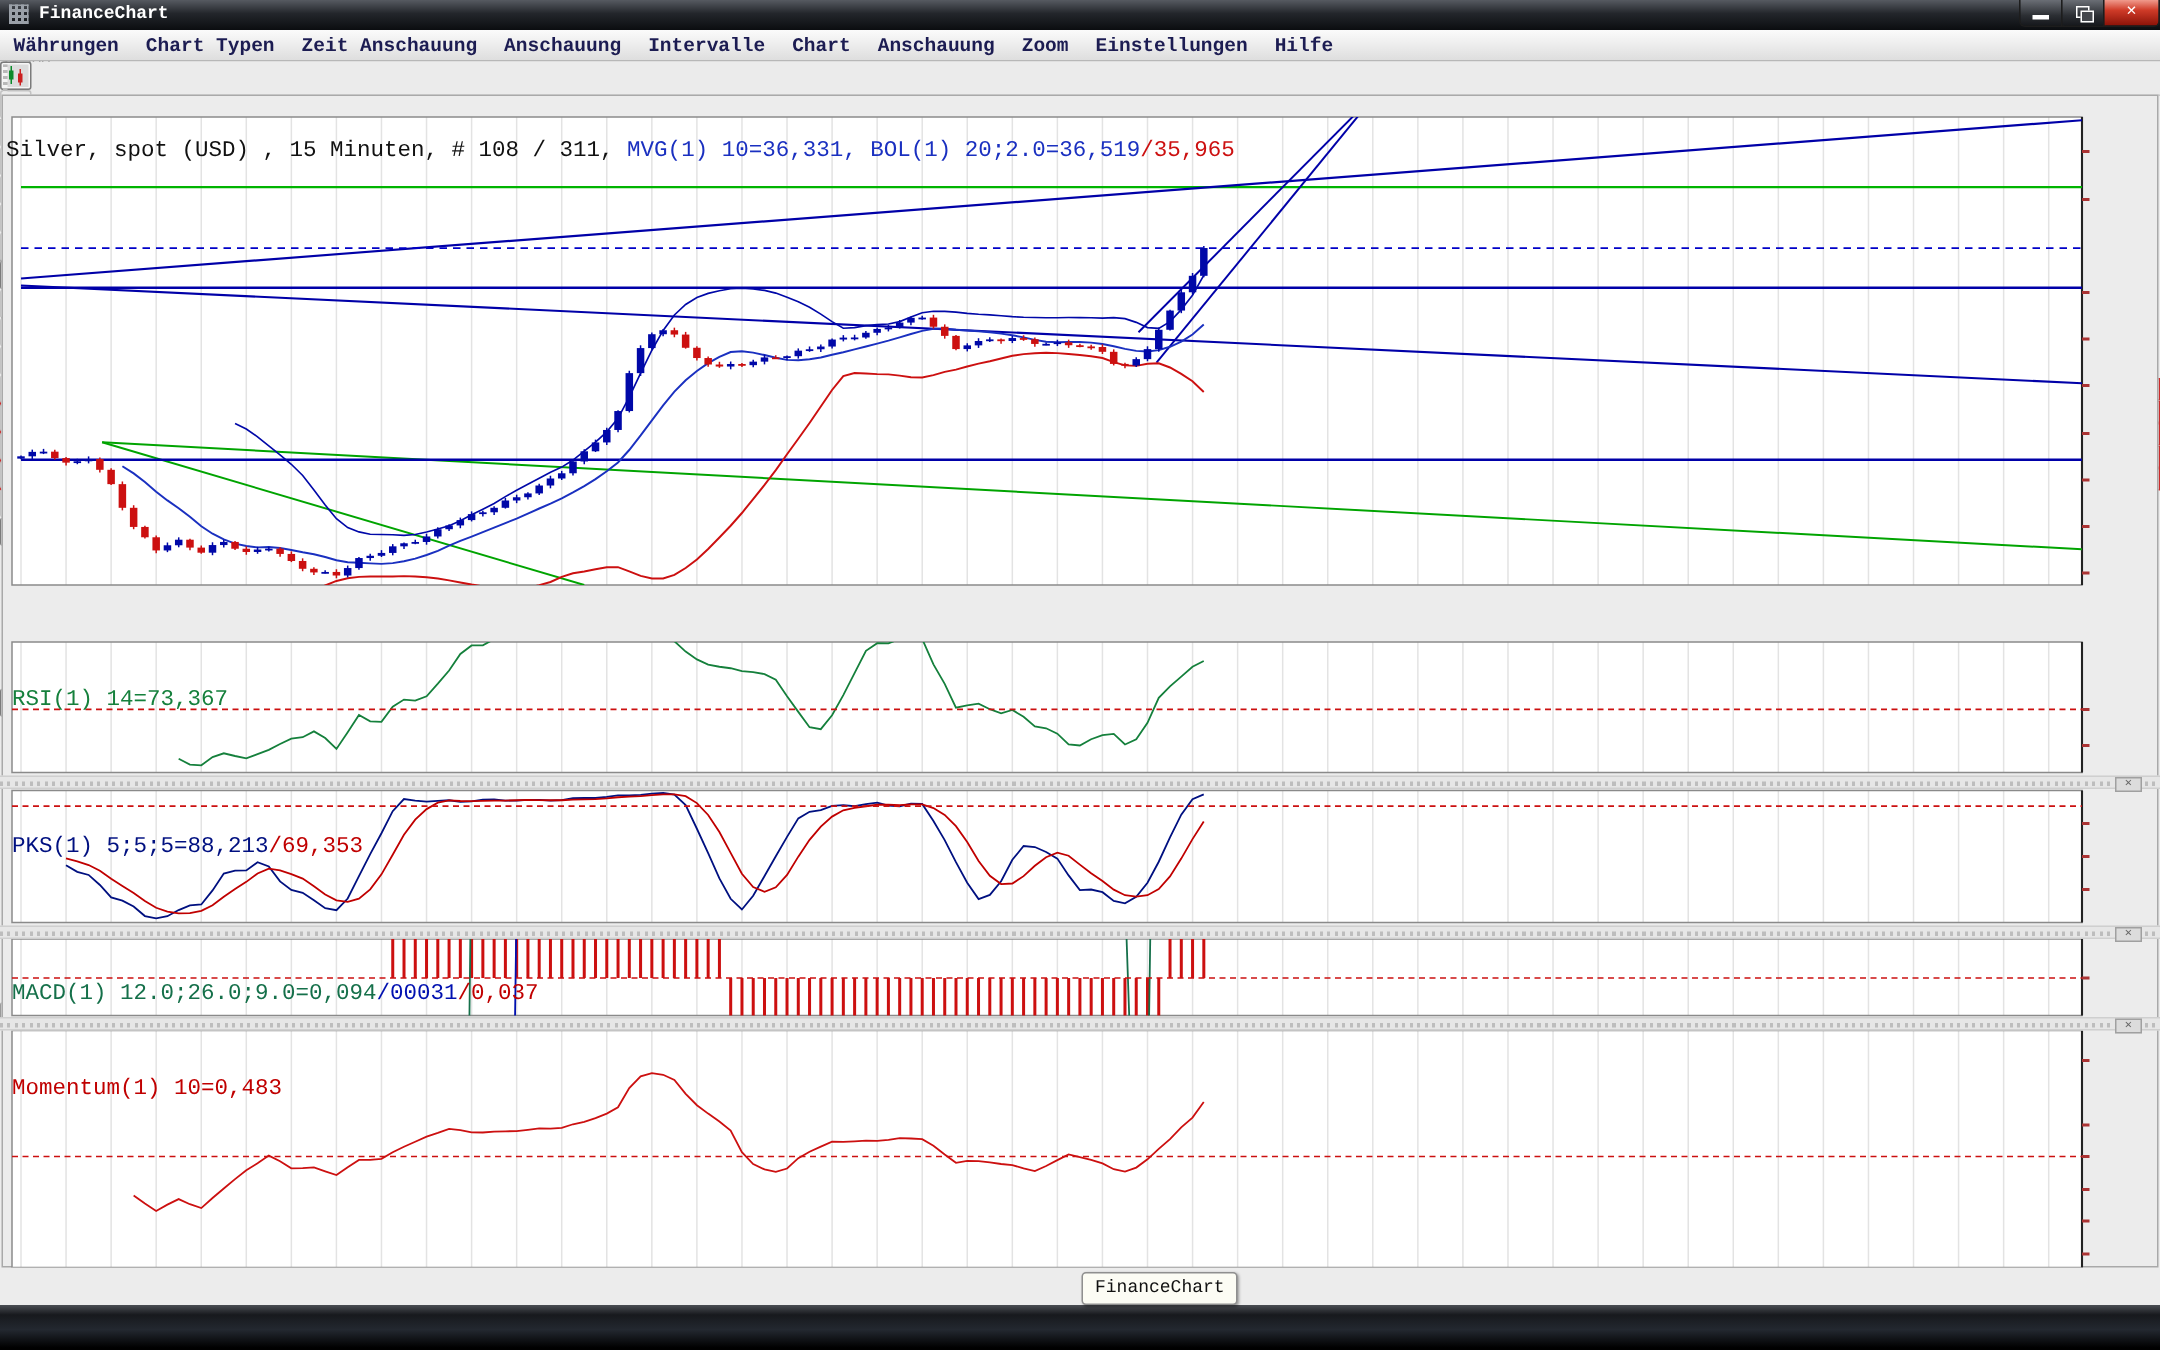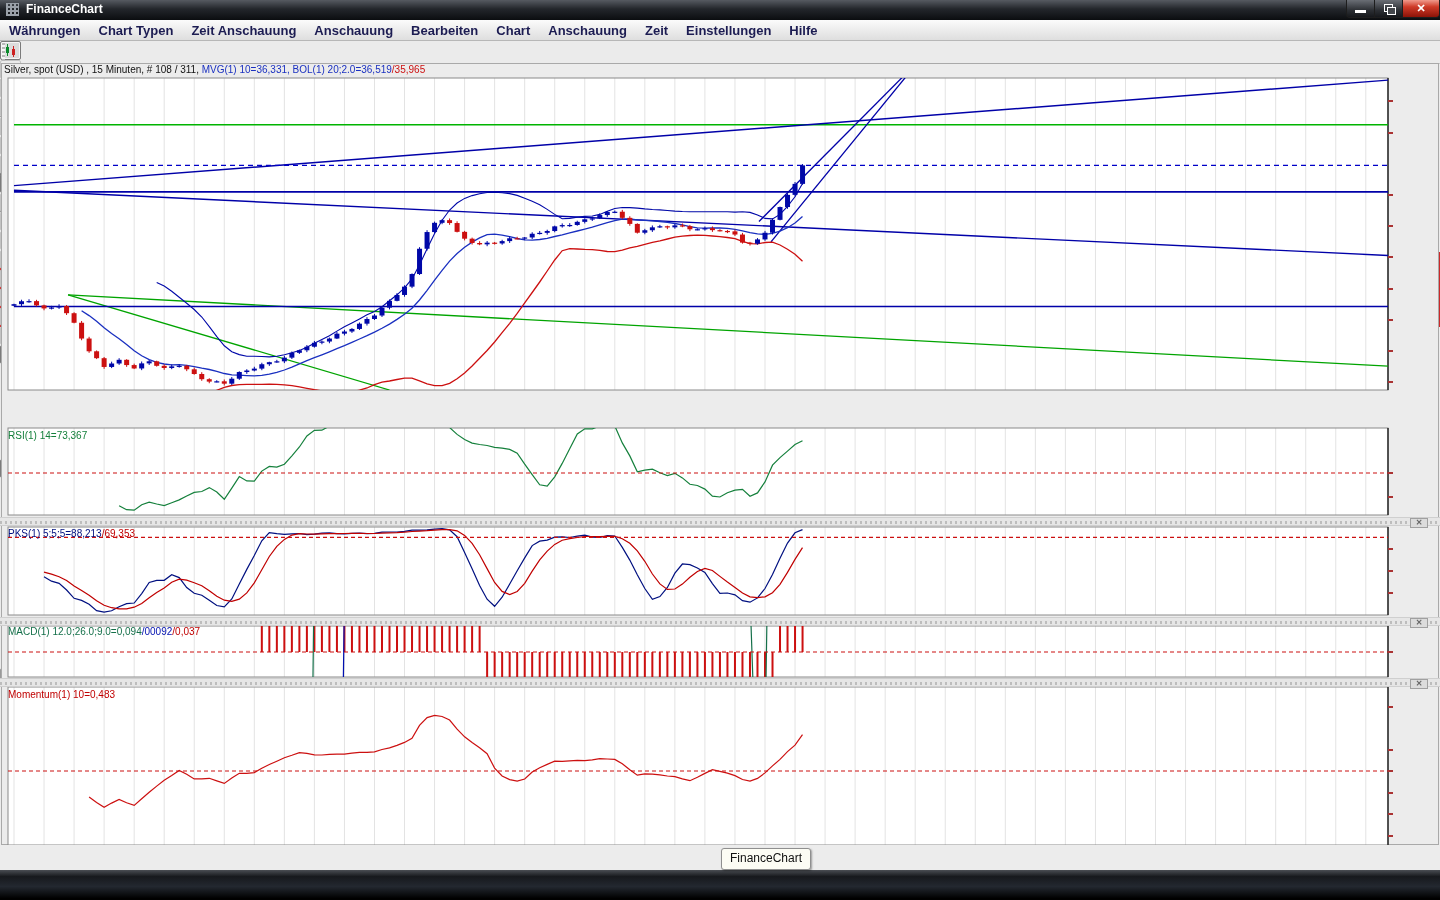--- a/index.html
+++ b/index.html
@@ -1,18 +1,18 @@
 <!DOCTYPE html>
 <html><head>
 <meta charset="utf-8">
 <style>
   html,body{margin:0;padding:0;}
   #screen{position:relative;width:1440px;height:900px;overflow:hidden;
           font-family:"Liberation Sans",sans-serif;background:#ececec;}
-  .abs{position:absolute;}
+  .abs{position:absolute;font-family:Liberation Mono, monospace;}
 
   
   #titlebar{left:0;top:0;width:1440px;height:20px;
     background:linear-gradient(#565a61,#23262b 45%,#0b0d10);color:#fff;}
   #title-icon{left:6px;top:3px;width:13px;height:13px;
     background:repeating-linear-gradient(0deg,#9aa0a8 0 2px,transparent 2px 4px),
                repeating-linear-gradient(90deg,#9aa0a8 0 2px,transparent 2px 4px);}
   #title-text{left:26px;top:2px;font-size:12px;font-weight:bold;}
   .wbtn{top:0;height:17px;color:#fff;text-align:center;font-size:11px;line-height:16px;
     border:1px solid #1d1d1d;border-top:none;}
@@ -39,21 +39,21 @@
   .tbtn{top:1px;height:19px;box-sizing:border-box;text-align:center;
     font-size:11px;font-weight:bold;color:#2b4fa8;background:#ebebeb;
     border:1px solid #c3c3c3;border-radius:2px;line-height:17px;}
   .tbtn.active{border:1px solid #7b7b7b;background:#dcdcdc;box-shadow:inset 0 0 0 1px #f6f6f6;}
   .tbtn svg{display:block;margin:1px auto;}
 
   
   #chart-frame{left:1px;top:63px;width:1438px;height:782px;border:1px solid #a9a9a9;
     box-sizing:border-box;background:#ececec;}
   #chart-svg{position:absolute;left:0;top:0;}
-  .hdr{font-size:10px;white-space:pre;z-index:5;}
+  .hdr{font-size:15px;white-space:pre;z-index:5;margin-top:28px;}
   .ticklabel{font-size:11px;color:#111;z-index:5;}
   .valbox{font-size:11px;color:#0000cc;background:#fff;border:1px solid #cc2a2a;
     padding:0 3px;line-height:13px;z-index:6;}
   .levellabel{font-size:11px;z-index:5;width:60px;text-align:right;}
   .timelabel{font-size:10.5px;color:#111;transform:translateX(-50%);z-index:5;}
   .splitter{left:0;width:1440px;height:9px;
     background:#e6e6e6;border-top:1px solid #cfcfcf;border-bottom:1px solid #cfcfcf;
     box-sizing:border-box;z-index:7;}
   .splitter .dots{position:absolute;left:0;top:3px;width:1440px;height:3px;
     background:repeating-linear-gradient(90deg,#bdbdbd 0 2px,transparent 2px 5px);}
@@ -98,24 +98,24 @@
         <span class="wglyph-restore"></span>
       </div>
     <div id="btn-close" class="abs wbtn">✕</div>
   </div>
 
   <div id="menubar" class="abs">
       <div class="menu-item">Währungen</div>
       <div class="menu-item">Chart Typen</div>
       <div class="menu-item">Zeit Anschauung</div>
       <div class="menu-item">Anschauung</div>
-      <div class="menu-item">Bearbeiten</div>
+      <div class="menu-item">Intervalle</div>
       <div class="menu-item">Chart</div>
       <div class="menu-item">Anschauung</div>
-      <div class="menu-item">Zeit</div>
+      <div class="menu-item">Zoom</div>
       <div class="menu-item">Einstellungen</div>
       <div class="menu-item">Hilfe</div>
     </div>
 
   <div id="toolbar" class="abs">
     <div class="abs grip" style="left:2px"></div>
   <div class="tbtn active" style="left:8px;width:21px">
         <svg width="15" height="15" viewBox="0 0 15 15">
           <rect x="3" y="4" width="3" height="6" fill="#0a8a2a"></rect>
           <line x1="4.5" y1="1" x2="4.5" y2="13" stroke="#0a8a2a"></line>
@@ -1221,21 +1221,21 @@
       <path d="M209.3 7392.6L216.8 7373.4L224.3 7365.4L231.8 7107.2L239.3 6595.5L246.8 6073.9L254.3 5536.7L261.8 4904.8L269.3 4289.2L276.8 3734.9L284.4 3136.0L291.9 2468.2L299.4 1834.7L306.9 1199.1L314.4 554.2L321.9 7.3L329.4 -519.4L336.9 -1090.5L344.4 -1594.3L351.9 -2053.7L359.5 -2568.8L367.0 -3100.7L374.5 -3597.4L382.0 -4215.9L389.5 -4884.6L397.0 -5553.7L404.5 -6300.6L412.0 -7251.8L419.5 -8799.1L427.1 -10492.9L434.6 -12019.0L442.1 -13163.9L449.6 -13801.5L457.1 -13825.7L464.6 -13438.2L472.1 -12821.8L479.6 -12137.7L487.1 -11515.7L494.6 -10862.2L502.1 -10301.7L509.7 -9837.1L517.2 -9344.6L524.7 -8882.4L532.2 -8542.3L539.7 -8203.8L547.2 -7901.5L554.7 -7732.0L562.2 -7549.3L569.7 -7315.5L577.3 -7152.6L584.8 -7025.9L592.3 -6871.8L599.8 -6782.2L607.3 -6740.1L614.8 -6627.5L622.3 -6240.6L629.8 -5644.6L637.3 -4795.3L644.8 -4155.0L652.4 -3701.2L659.9 -3334.1L667.4 -2963.0L674.9 -2700.7L682.4 -2429.3L689.9 -2070.5L697.4 -1761.1L704.9 -1526.7L712.4 -1249.7L719.9 -982.5L727.4 -741.1L735.0 -423.0L742.5 123.2L750.0 595.1L757.5 814.9L765.0 749.6L772.5 242.3L780.0 -602.4L787.5 -1680.1L795.0 -2885.2L802.5 -4442.6" fill="none" stroke="#15704a" stroke-width="1.2" clip-path="url(#clipMacd)"></path>
       <path d="M269.3 5888.0L276.8 5457.4L284.4 4993.1L291.9 4488.1L299.4 3957.4L306.9 3405.8L314.4 2835.5L321.9 2269.8L329.4 1712.0L336.9 1151.5L344.4 602.3L351.9 71.1L359.5 -456.8L367.0 -985.6L374.5 -1508.0L382.0 -2049.6L389.5 -2616.6L397.0 -3204.0L404.5 -3823.3L412.0 -4509.0L419.5 -5367.0L427.1 -6392.2L434.6 -7517.6L442.1 -8646.8L449.6 -9677.8L457.1 -10507.4L464.6 -11093.5L472.1 -11439.2L479.6 -11578.9L487.1 -11566.2L494.6 -11425.4L502.1 -11200.7L509.7 -10928.0L517.2 -10611.3L524.7 -10265.5L532.2 -9920.9L539.7 -9577.5L547.2 -9242.3L554.7 -8940.2L562.2 -8662.0L569.7 -8392.7L577.3 -8144.7L584.8 -7920.9L592.3 -7711.1L599.8 -7525.3L607.3 -7368.3L614.8 -7220.1L622.3 -7024.2L629.8 -6748.3L637.3 -6357.7L644.8 -5917.2L652.4 -5474.0L659.9 -5046.0L667.4 -4629.4L674.9 -4243.6L682.4 -3880.8L689.9 -3518.7L697.4 -3167.2L704.9 -2839.1L712.4 -2521.2L719.9 -2213.5L727.4 -1919.0L735.0 -1619.8L742.5 -1271.2L750.0 -897.9L757.5 -555.4L765.0 -294.4L772.5 -187.1L780.0 -270.1L787.5 -552.1L795.0 -1018.7L802.5 -1703.5" fill="none" stroke="#0010b0" stroke-width="1.2" clip-path="url(#clipMacd)"></path>
       <line x1="8" y1="652.0175913396482" x2="1388" y2="652.0175913396482" stroke="#cc1010" stroke-width="1.1" stroke-dasharray="4,3"></line>
       <path d="M89.1 797.0L96.6 802.4L104.1 807.3L111.6 803.1L119.1 799.4L126.6 802.8L134.2 805.4L141.7 798.7L149.2 792.3L156.7 786.1L164.2 780.2L171.7 775.5L179.2 770.4L186.7 774.2L194.2 778.9L201.8 778.8L209.3 778.3L216.8 780.9L224.3 783.4L231.8 778.1L239.3 773.3L246.8 773.3L254.3 772.6L261.8 768.2L269.3 764.5L276.8 761.2L284.4 757.8L291.9 755.3L299.4 752.6L306.9 753.4L314.4 754.9L321.9 755.0L329.4 754.4L336.9 754.2L344.4 754.1L351.9 753.2L359.5 752.3L367.0 752.4L374.5 751.9L382.0 749.5L389.5 747.9L397.0 745.4L404.5 742.4L412.0 738.2L419.5 725.4L427.1 717.6L434.6 715.4L442.1 716.5L449.6 720.0L457.1 729.2L464.6 736.8L472.1 742.4L479.6 747.7L487.1 753.7L494.6 768.1L502.1 776.0L509.7 779.6L517.2 781.2L524.7 779.0L532.2 772.1L539.7 767.8L547.2 764.4L554.7 761.1L562.2 761.3L569.7 760.9L577.3 760.4L584.8 760.6L592.3 759.9L599.8 758.7L607.3 759.0L614.8 759.4L622.3 763.8L629.8 769.7L637.3 775.2L644.8 773.9L652.4 774.1L659.9 774.9L667.4 776.0L674.9 776.7L682.4 778.9L689.9 780.7L697.4 777.3L704.9 773.4L712.4 769.6L719.9 771.4L727.4 773.2L735.0 775.6L742.5 779.5L750.0 781.1L757.5 778.4L765.0 772.9L772.5 765.9L780.0 759.4L787.5 751.6L795.0 745.1L802.5 734.7" fill="none" stroke="#cc1010" stroke-width="1.2" clip-path="url(#clipMom)"></path>
       <line x1="8" y1="771.031573217202" x2="1388" y2="771.031573217202" stroke="#cc1010" stroke-width="1.1" stroke-dasharray="4,3"></line>
     </svg>
 
   <div class="abs hdr" style="left:4px;top:64px"><span style="color:#111">Silver, spot (USD) , 15 Minuten, # 108 / 311, </span><span style="color:#1a30c0">MVG(1) 10=36,331, BOL(1) 20;2.0=36,519</span><span style="color:#cc1010">/35,965</span></div>
   <div class="abs hdr" style="left:8px;top:430px;color:#15803c">RSI(1) 14=73,367</div>
   <div class="abs hdr" style="left:8px;top:528px"><span style="color:#001080">PKS(1) 5;5;5=88,213</span><span style="color:#c00000">/69,353</span></div>
-  <div class="abs hdr" style="left:8px;top:626px"><span style="color:#15704a">MACD(1) 12.0;26.0;9.0=0,094</span><span style="color:#0010b0">/00092</span><span style="color:#c00000">/0,037</span></div>
+  <div class="abs hdr" style="left:8px;top:626px"><span style="color:#15704a">MACD(1) 12.0;26.0;9.0=0,094</span><span style="color:#0010b0">/00031</span><span style="color:#c00000">/0,037</span></div>
   <div class="abs hdr" style="left:8px;top:689px;color:#c00000">Momentum(1) 10=0,483</div>
 
   <div class="abs splitter" style="top:517px">
       <div class="dots"></div>
       <div class="xbox">✕</div>
     </div>
   <div class="abs splitter" style="top:617px">
       <div class="dots"></div>
       <div class="xbox">✕</div>
     </div>

